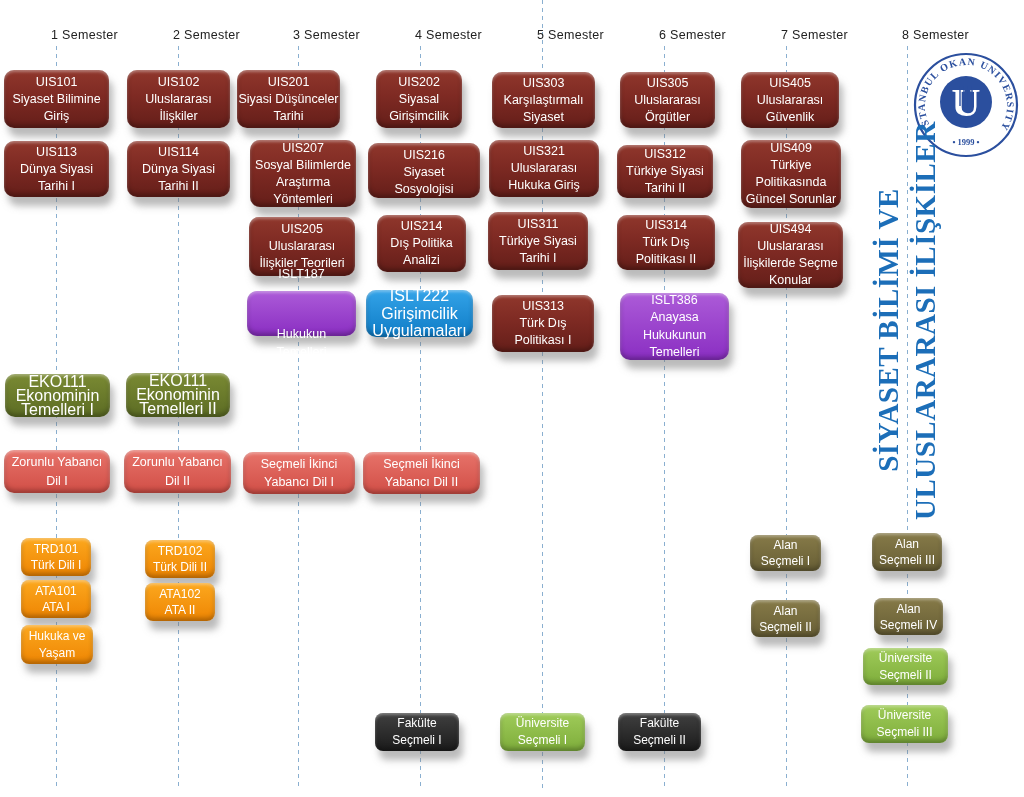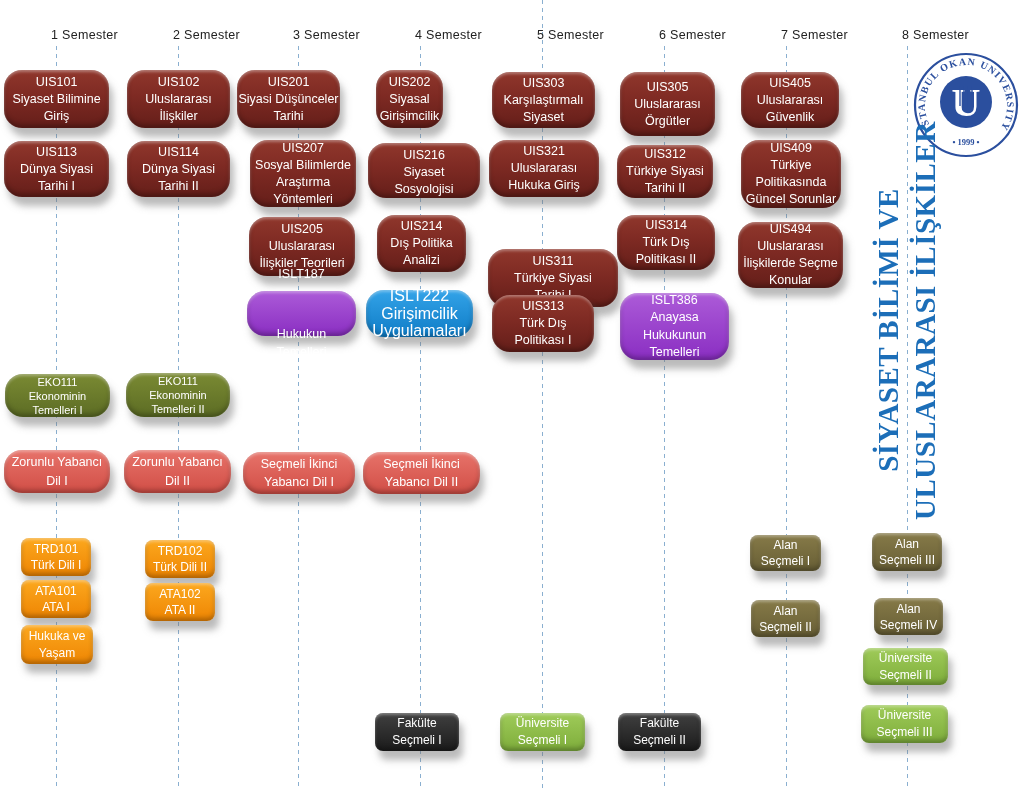--- a/index.html
+++ b/index.html
@@ -9,32 +9,32 @@
   }
   .vline{
     position:absolute;width:1px;
     background:repeating-linear-gradient(180deg,#8aafd0 0 4px,transparent 4px 8px);
   }
   .sem-header{
     position:absolute;top:28px;font-size:12.5px;color:#222;white-space:nowrap;
     letter-spacing:.3px;
   }
   .box{
-    position:absolute;border-radius:18px;display:flex;flex-direction:column;
+    position:absolute;border-radius:10px;display:flex;flex-direction:column;
     align-items:center;justify-content:center;color:#fff;text-align:center;
     box-shadow:4px 9px 7px rgba(120,120,120,.5),
                inset 0 2px 3px rgba(255,255,255,.35),
                inset 0 -3px 5px rgba(0,0,0,.28);
   }
   .box .bname{white-space:pre-line;display:block;}
   .box .code{display:block;}
   .c-maroon{background:linear-gradient(180deg,#90372c 0%,#7e2a23 45%,#641e19 100%);font-size:12.5px;line-height:17px;}
   .c-purple{background:linear-gradient(180deg,#ac5bd8 0%,#8a2ec2 100%);font-size:12.5px;line-height:17.5px;}
   .c-blue{background:linear-gradient(180deg,#33a3e8 0%,#0f7cc6 100%);font-size:16px;line-height:17.5px;}
-  .c-olive{background:linear-gradient(180deg,#7a8a33 0%,#5c6c24 100%);font-size:11px;line-height:14px;}
+  .c-olive{background:linear-gradient(180deg,#7a8a33 0%,#5c6c24 100%);font-size:16px;line-height:14px;}
   .c-salmon{background:linear-gradient(180deg,#e7736a 0%,#d14e46 100%);font-size:12.5px;line-height:18.5px;}
   .c-orange{background:linear-gradient(180deg,#fca81e 0%,#ee8503 100%);font-size:12px;line-height:16.5px;border-radius:8px;}
   .c-khaki{background:linear-gradient(180deg,#867a48 0%,#675e35 100%);font-size:12px;line-height:16px;border-radius:8px;}
   .c-green{background:linear-gradient(180deg,#9fcb59 0%,#7ead3b 100%);font-size:12px;line-height:17px;border-radius:8px;}
   .c-black{background:linear-gradient(180deg,#404040 0%,#1b1b1b 100%);font-size:12px;line-height:17px;border-radius:8px;}
   .vtitle{
     position:absolute;left:718px;top:292px;width:380px;height:76px;
     transform:rotate(-90deg);text-align:center;
     font-family:"Liberation Serif",serif;font-weight:bold;
     font-size:29px;line-height:37px;color:#1c6eb8;letter-spacing:.5px;white-space:nowrap;
@@ -143,21 +143,21 @@
       </div>
       <div class="box c-purple" style="left: 247px; top: 291px; width: 109px; height: 45px; gap: 43px;">
         <span class="code">ISLT187</span>
         <span class="bname">Hukukun
 Temelleri</span>
       </div>
       <div class="box c-salmon" style="left: 243px; top: 452px; width: 112px; height: 42px;">
         <span class="bname">Seçmeli İkinci
 Yabancı Dil I</span>
       </div>
-      <div class="box c-maroon" style="left: 376px; top: 70px; width: 67px; height: 58px;">
+      <div class="box c-maroon" style="left: 376px; top: 70px; width: 86px; height: 58px;">
         <span class="code">UIS202</span>
         <span class="bname">Siyasal
 Girişimcilik</span>
       </div>
       <div class="box c-maroon" style="left: 368px; top: 143px; width: 112px; height: 55px; justify-content: flex-end;">
         <span class="code">UIS216</span>
         <span class="bname">Siyaset
 Sosyolojisi</span>
       </div>
       <div class="box c-maroon" style="left: 377px; top: 215px; width: 89px; height: 57px;">
@@ -181,35 +181,35 @@
       <div class="box c-maroon" style="left: 492px; top: 72px; width: 103px; height: 56px;">
         <span class="code">UIS303</span>
         <span class="bname">Karşılaştırmalı
 Siyaset</span>
       </div>
       <div class="box c-maroon" style="left: 489px; top: 140px; width: 110px; height: 57px;">
         <span class="code">UIS321</span>
         <span class="bname">Uluslararası
 Hukuka Giriş</span>
       </div>
-      <div class="box c-maroon" style="left: 488px; top: 212px; width: 130px; height: 58px; margin-top: 37px;">
+      <div class="box c-maroon" style="left: 488px; top: 212px; width: 100px; height: 58px;">
         <span class="code">UIS311</span>
         <span class="bname">Türkiye Siyasi
 Tarihi I</span>
       </div>
       <div class="box c-maroon" style="left: 492px; top: 295px; width: 102px; height: 57px;">
         <span class="code">UIS313</span>
         <span class="bname">Türk Dış
 Politikası I</span>
       </div>
       <div class="box c-green" style="left: 500px; top: 713px; width: 85px; height: 38px;">
         <span class="bname">Üniversite
 Seçmeli I</span>
       </div>
-      <div class="box c-maroon" style="left: 620px; top: 72px; width: 95px; height: 64px;">
+      <div class="box c-maroon" style="left: 620px; top: 72px; width: 95px; height: 56px;">
         <span class="code">UIS305</span>
         <span class="bname">Uluslararası
 Örgütler</span>
       </div>
       <div class="box c-maroon" style="left: 617px; top: 145px; width: 96px; height: 53px;">
         <span class="code">UIS312</span>
         <span class="bname">Türkiye Siyasi
 Tarihi II</span>
       </div>
       <div class="box c-maroon" style="left: 617px; top: 215px; width: 98px; height: 55px;">

